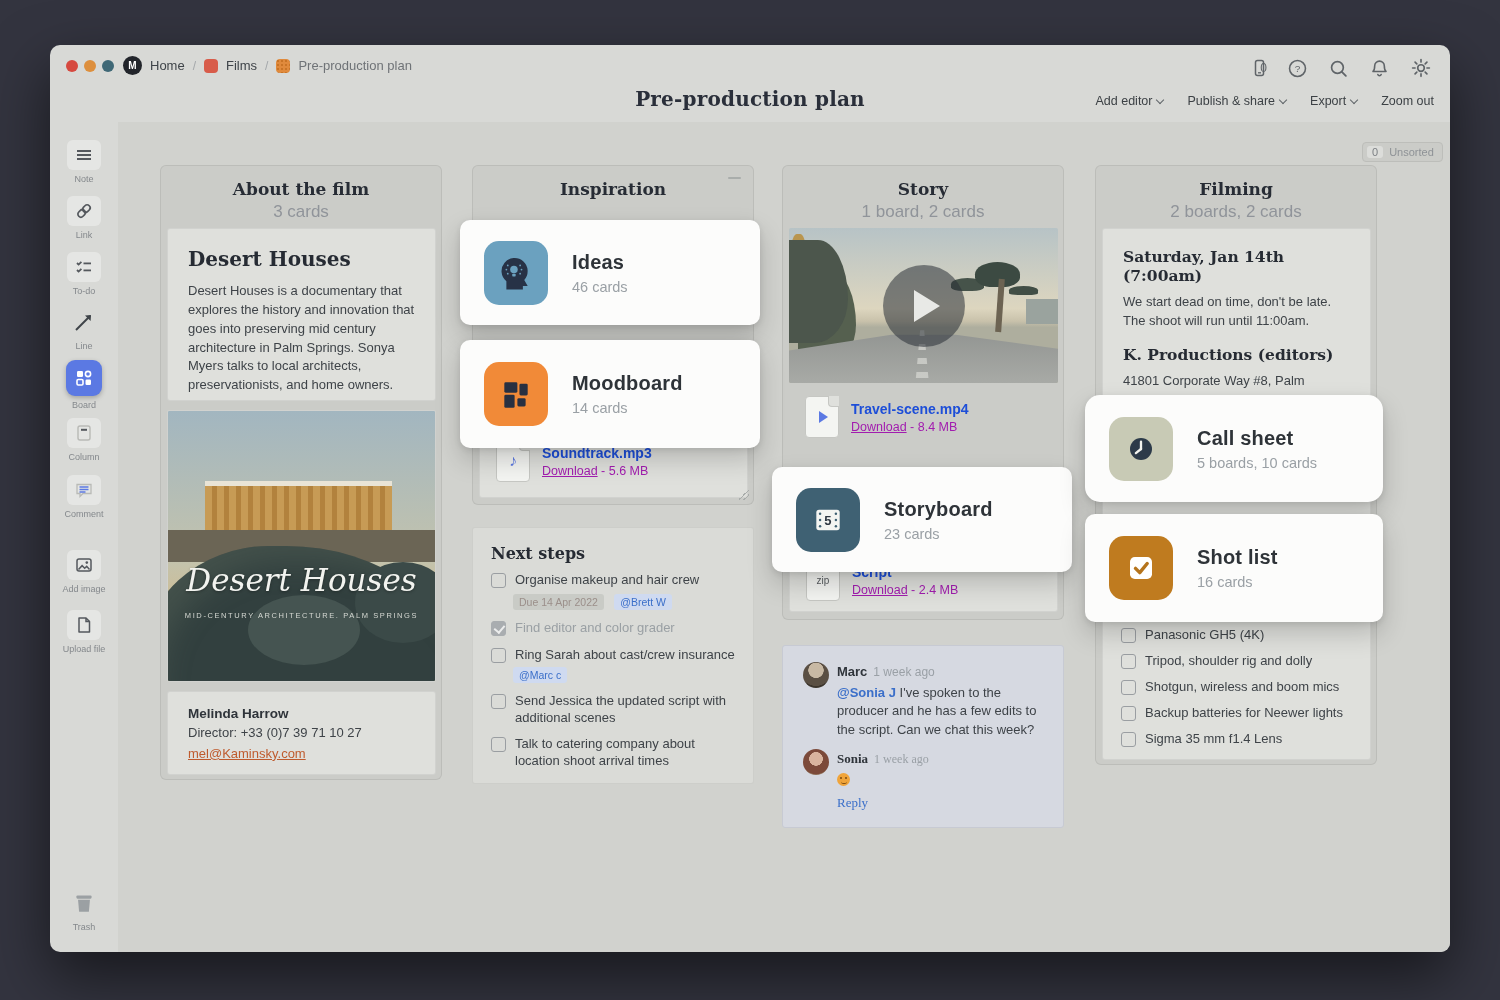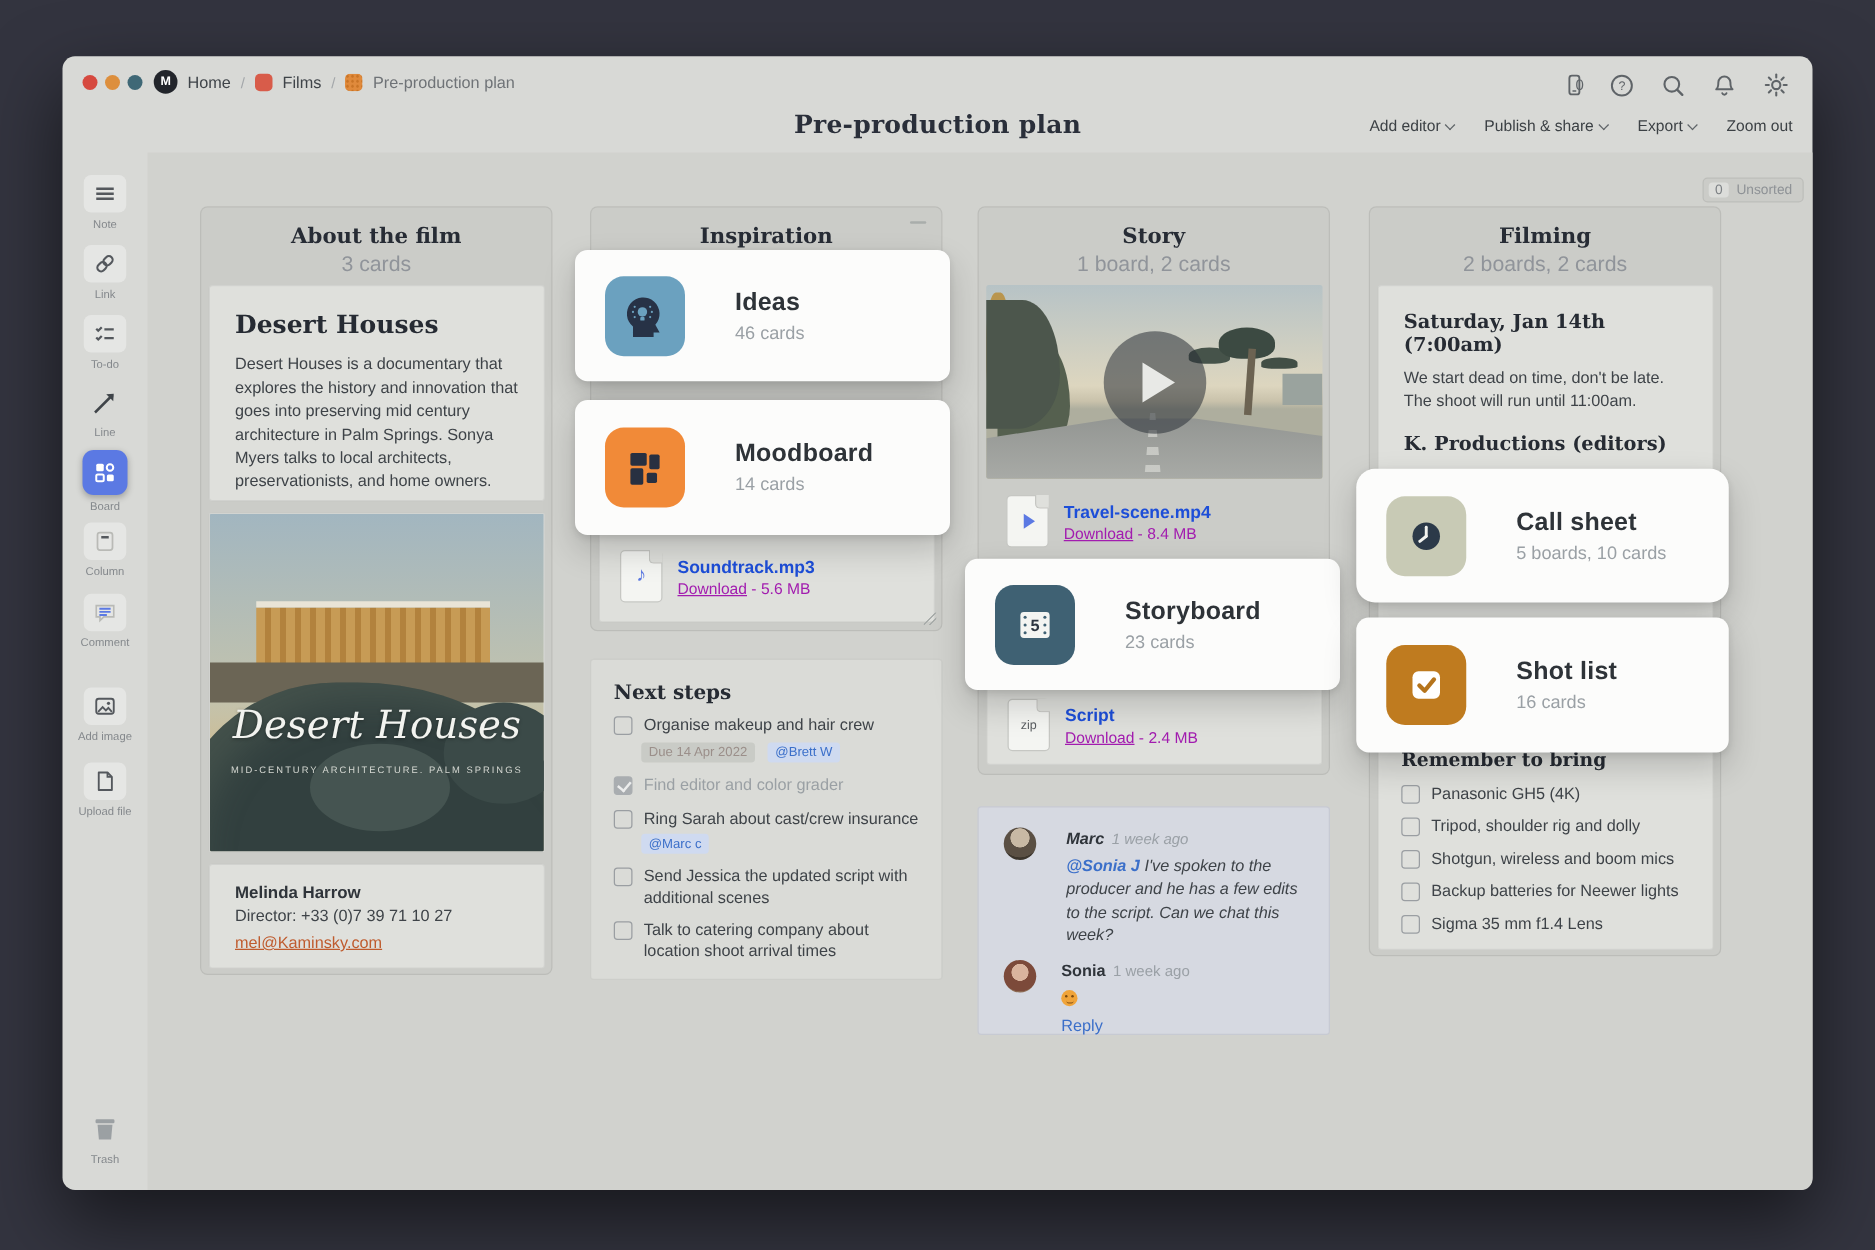--- a/index.html
+++ b/index.html
@@ -106,21 +106,21 @@
   .av-marc { background:radial-gradient(circle at 50% 32%, #c8b9a4 0 34%, #5a4f43 36% 70%, #3c352c 72%); }
   .av-sonia { background:radial-gradient(circle at 50% 38%, #d9b49e 0 32%, #7c4a3a 34% 72%, #8c6a52 74%); }
   .cmt-name { font-size:13px; font-weight:bold; color:#2f343a; }
   .cmt-time { font-size:12px; color:#9aa0a6; margin-left:6px; font-weight:normal; }
   .cmt-body { font-size:13px; line-height:1.42; color:#3e4348; margin-top:4px; }
   .emoji-face { display:inline-block; width:13px; height:13px; border-radius:50%; background:#f0a43a; position:relative; vertical-align:-2px; }
   .emoji-face::before { content:""; position:absolute; left:3px; top:4px; width:2px; height:2px; background:#7a4a10; border-radius:50%; box-shadow:5px 0 0 #7a4a10; }
   .emoji-face::after { content:""; position:absolute; left:3.5px; top:6px; width:6px; height:4px; border-bottom:1.4px solid #7a4a10; border-radius:50%; }
 
   
-  .float-card { position:absolute; background:#fcfcfb; border-radius:10px; box-shadow:0 12px 26px rgba(0,0,0,.18), 0 2px 6px rgba(0,0,0,.10); display:flex; align-items:center; padding-left:24px; gap:40px; z-index:30; }
+  .float-card { position:absolute; background:#fcfcfb; border-radius:10px; box-shadow:0 12px 26px rgba(0,0,0,.18), 0 2px 6px rgba(0,0,0,.10); display:flex; align-items:center; padding-left:24px; gap:24px; z-index:30;margin-top:20px; }
   .fc-icon { width:64px; height:64px; border-radius:15px; display:flex; align-items:center; justify-content:center; }
   .fc-title { font-size:20px; font-weight:bold; color:#2e3338; letter-spacing:.2px; }
   .fc-sub { font-size:14.5px; color:#9aa0a5; margin-top:5px; }
   .bg-ideas{background:#6ba1bf;} .bg-mood{background:#f18a38;} .bg-story{background:#3f6173;} .bg-call{background:#c8cab5;} .bg-shot{background:#bf7b1f;}
 </style>
 </head>
 <body>
 
 <div class="window">
 
@@ -410,28 +410,28 @@
             </div>
           <div>
             <div class="f-name">Script</div>
             <div class="f-meta"><span class="dl">Download</span> <span>-</span> <span>2.4 MB</span></div>
           </div>
         </div>
       </div>
     </div>
 
     <div class="card" style="left:664px; top:523px; width:282px; height:183px; background:#d6d9e1; border-color:#c7cad3; padding:16px 20px;">
-      <div style="display:flex; gap:24px;font-style:italic;">
+      <div style="display:flex; gap:8px;">
         <div class="avatar av-marc"></div>
         <div style="flex:1;">
           <div><span class="cmt-name">Marc</span><span class="cmt-time">1 week ago</span></div>
           <div class="cmt-body"><span class="link-blue" style="font-weight:bold;">@Sonia J</span> <span>I've spoken to the producer and he has a few edits to the script. Can we chat this week?</span></div>
         </div>
       </div>
-      <div style="display:flex; gap:20px; margin-top:10px;">
+      <div style="display:flex; gap:8px; margin-top:10px;font-family:Liberation Serif, serif;">
         <div class="avatar av-sonia"></div>
         <div style="flex:1;">
           <div><span class="cmt-name">Sonia</span><span class="cmt-time">1 week ago</span></div>
           <div class="cmt-body"> <span class="emoji-face"></span></div>
           <div class="link-blue" style="font-size:13px; margin-top:5px;">Reply</div>
         </div>
       </div>
     </div>
 
     <div class="col" style="left:977px; top:43px; width:282px; height:600px;">

